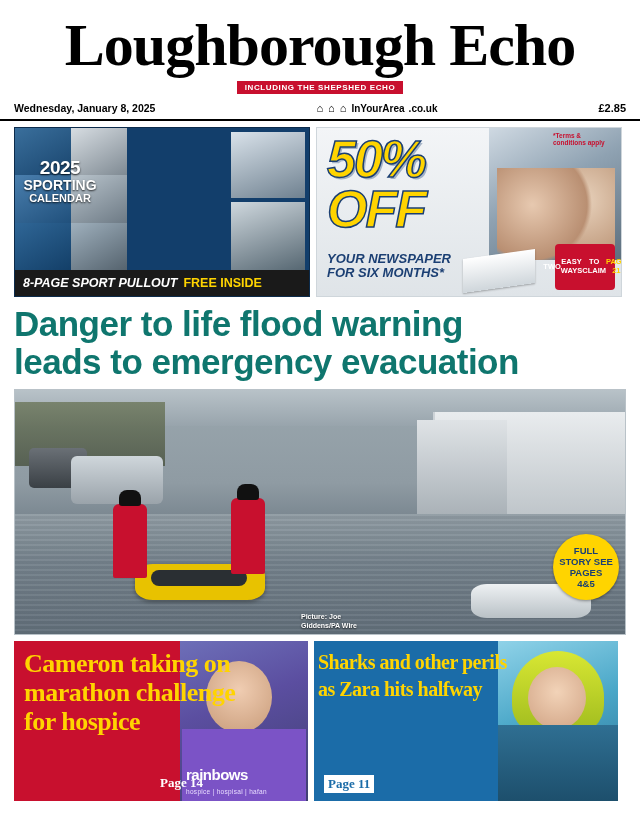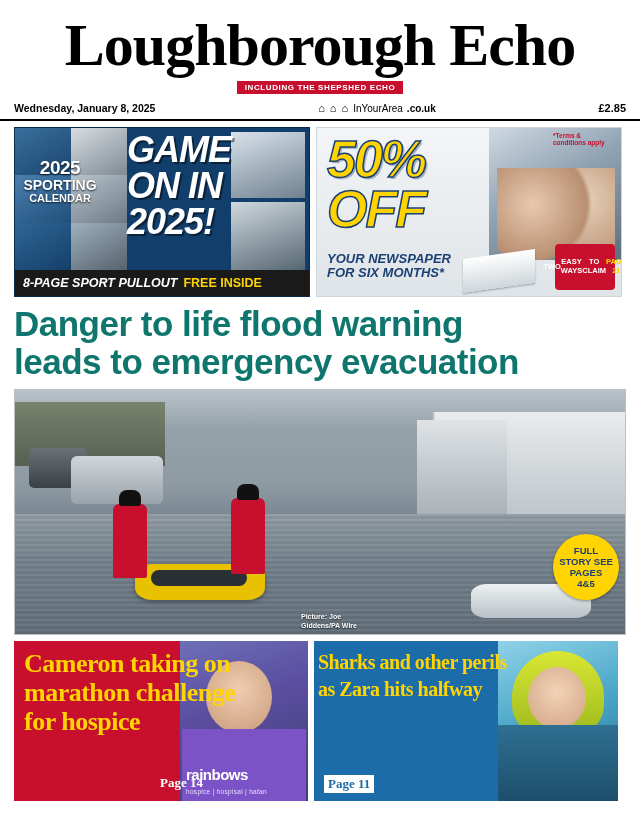--- a/index.html
+++ b/index.html
@@ -30,21 +30,21 @@
   }
   .infobar{
     display:flex;align-items:center;justify-content:space-between;
     padding:6px 14px 5px 14px;
     border-bottom:2px solid #000;
     font-size:10.5px;font-weight:700;color:#000;
   }
   .infobar .date{font-weight:700;font-size:10.5px;}
   .infobar .center{display:flex;align-items:center;gap:4px;font-size:10px;}
   .infobar .center .house{font-size:11px;letter-spacing:1px;}
-  .infobar .center .site{font-weight:400;}
+  .infobar .center .site{font-weight:700;}
   .infobar .price{font-weight:700;font-size:11px;}
 
   
   .promo-row{display:flex;gap:6px;padding:6px 14px 0 14px;}
   .promo-left{
     position:relative;width:294px;height:168px;
     background:#123e6b;overflow:hidden;
     border:1px solid #0c2b4b;
   }
   .cal-strip{
@@ -266,25 +266,20 @@
             <div></div>
         </div>
         <div class="cal-badge">
           <div class="yr">2025</div>
           <div class="w1">SPORTING</div>
           <div class="w2">CALENDAR</div>
         </div>
       </div>
       <div class="ath1"></div>
       <div class="ath2"></div>
-      <div class="game-on">
-        <div>GAME</div>
-        <div class="l2">ON IN</div>
-        <div>2025!</div>
-      </div>
       <div class="sport-bar">
         <span class="b1">8-PAGE SPORT PULLOUT</span>
         <span class="b2">FREE INSIDE</span>
       </div>
     </div>
 
     <div class="promo-right">
       <div class="pr-photo"></div>
       <div class="pr-terms">*Terms &amp; conditions apply</div>
       <div class="pr-50">50%</div>

